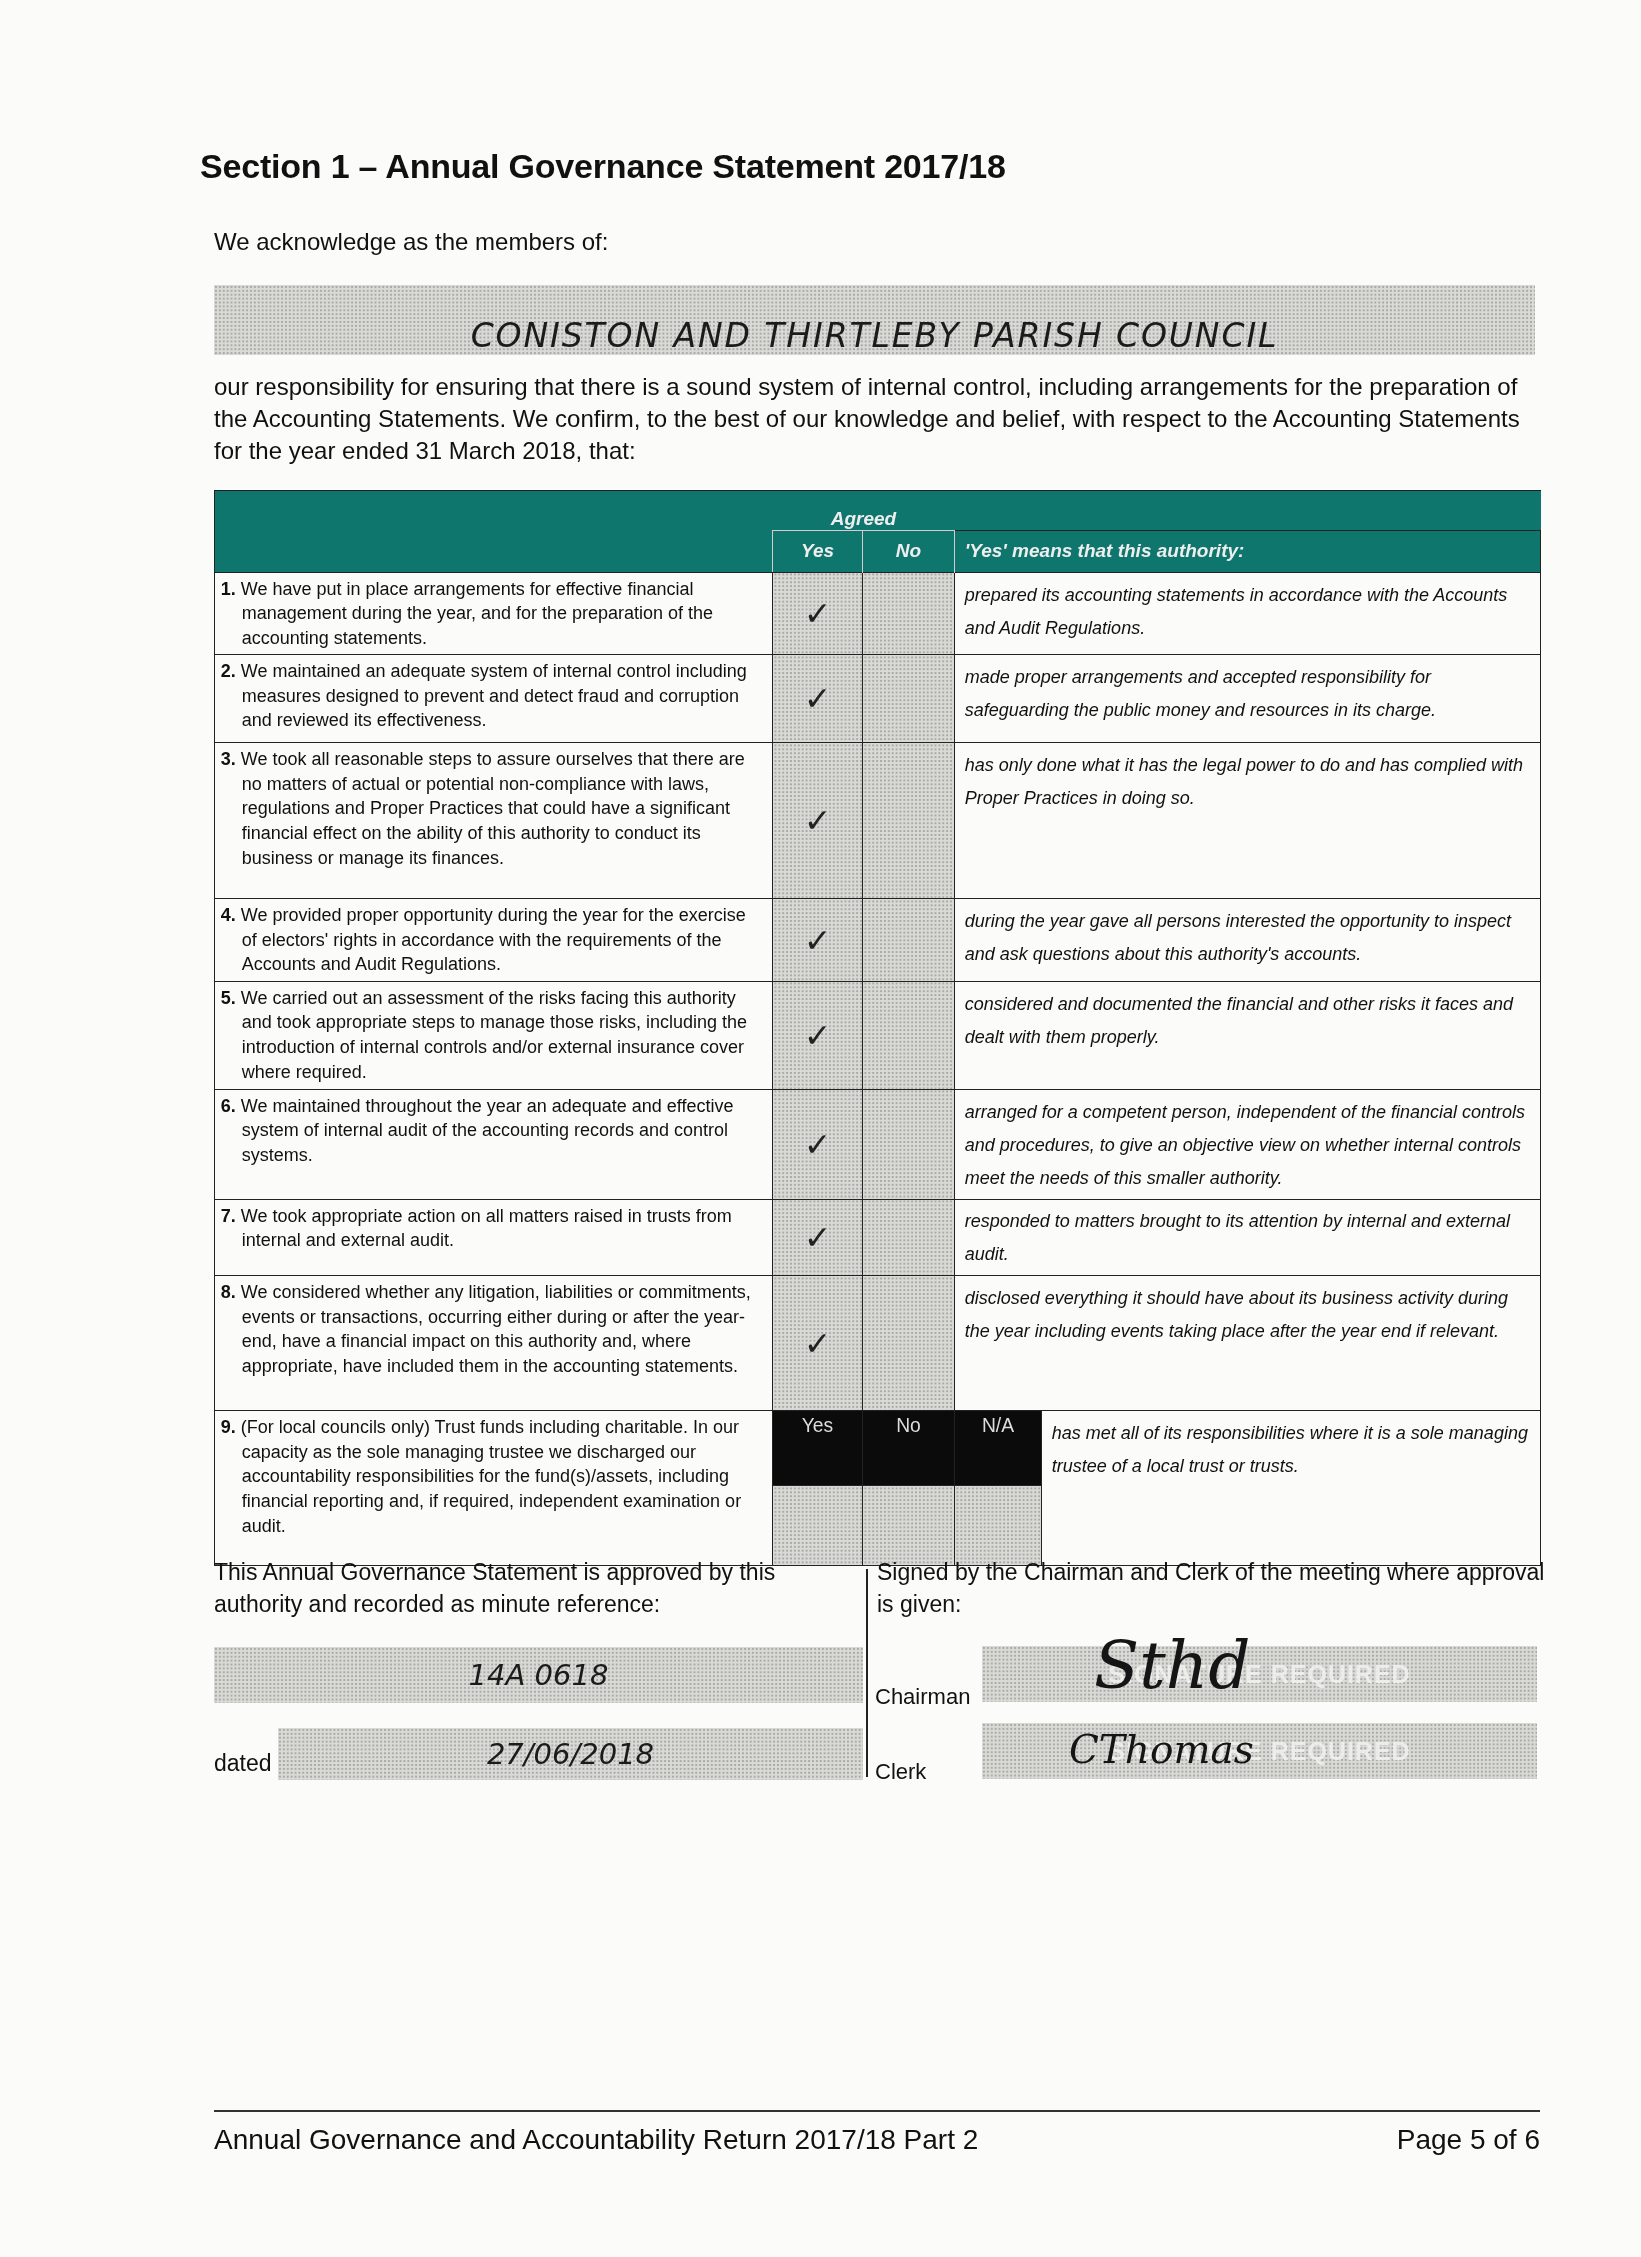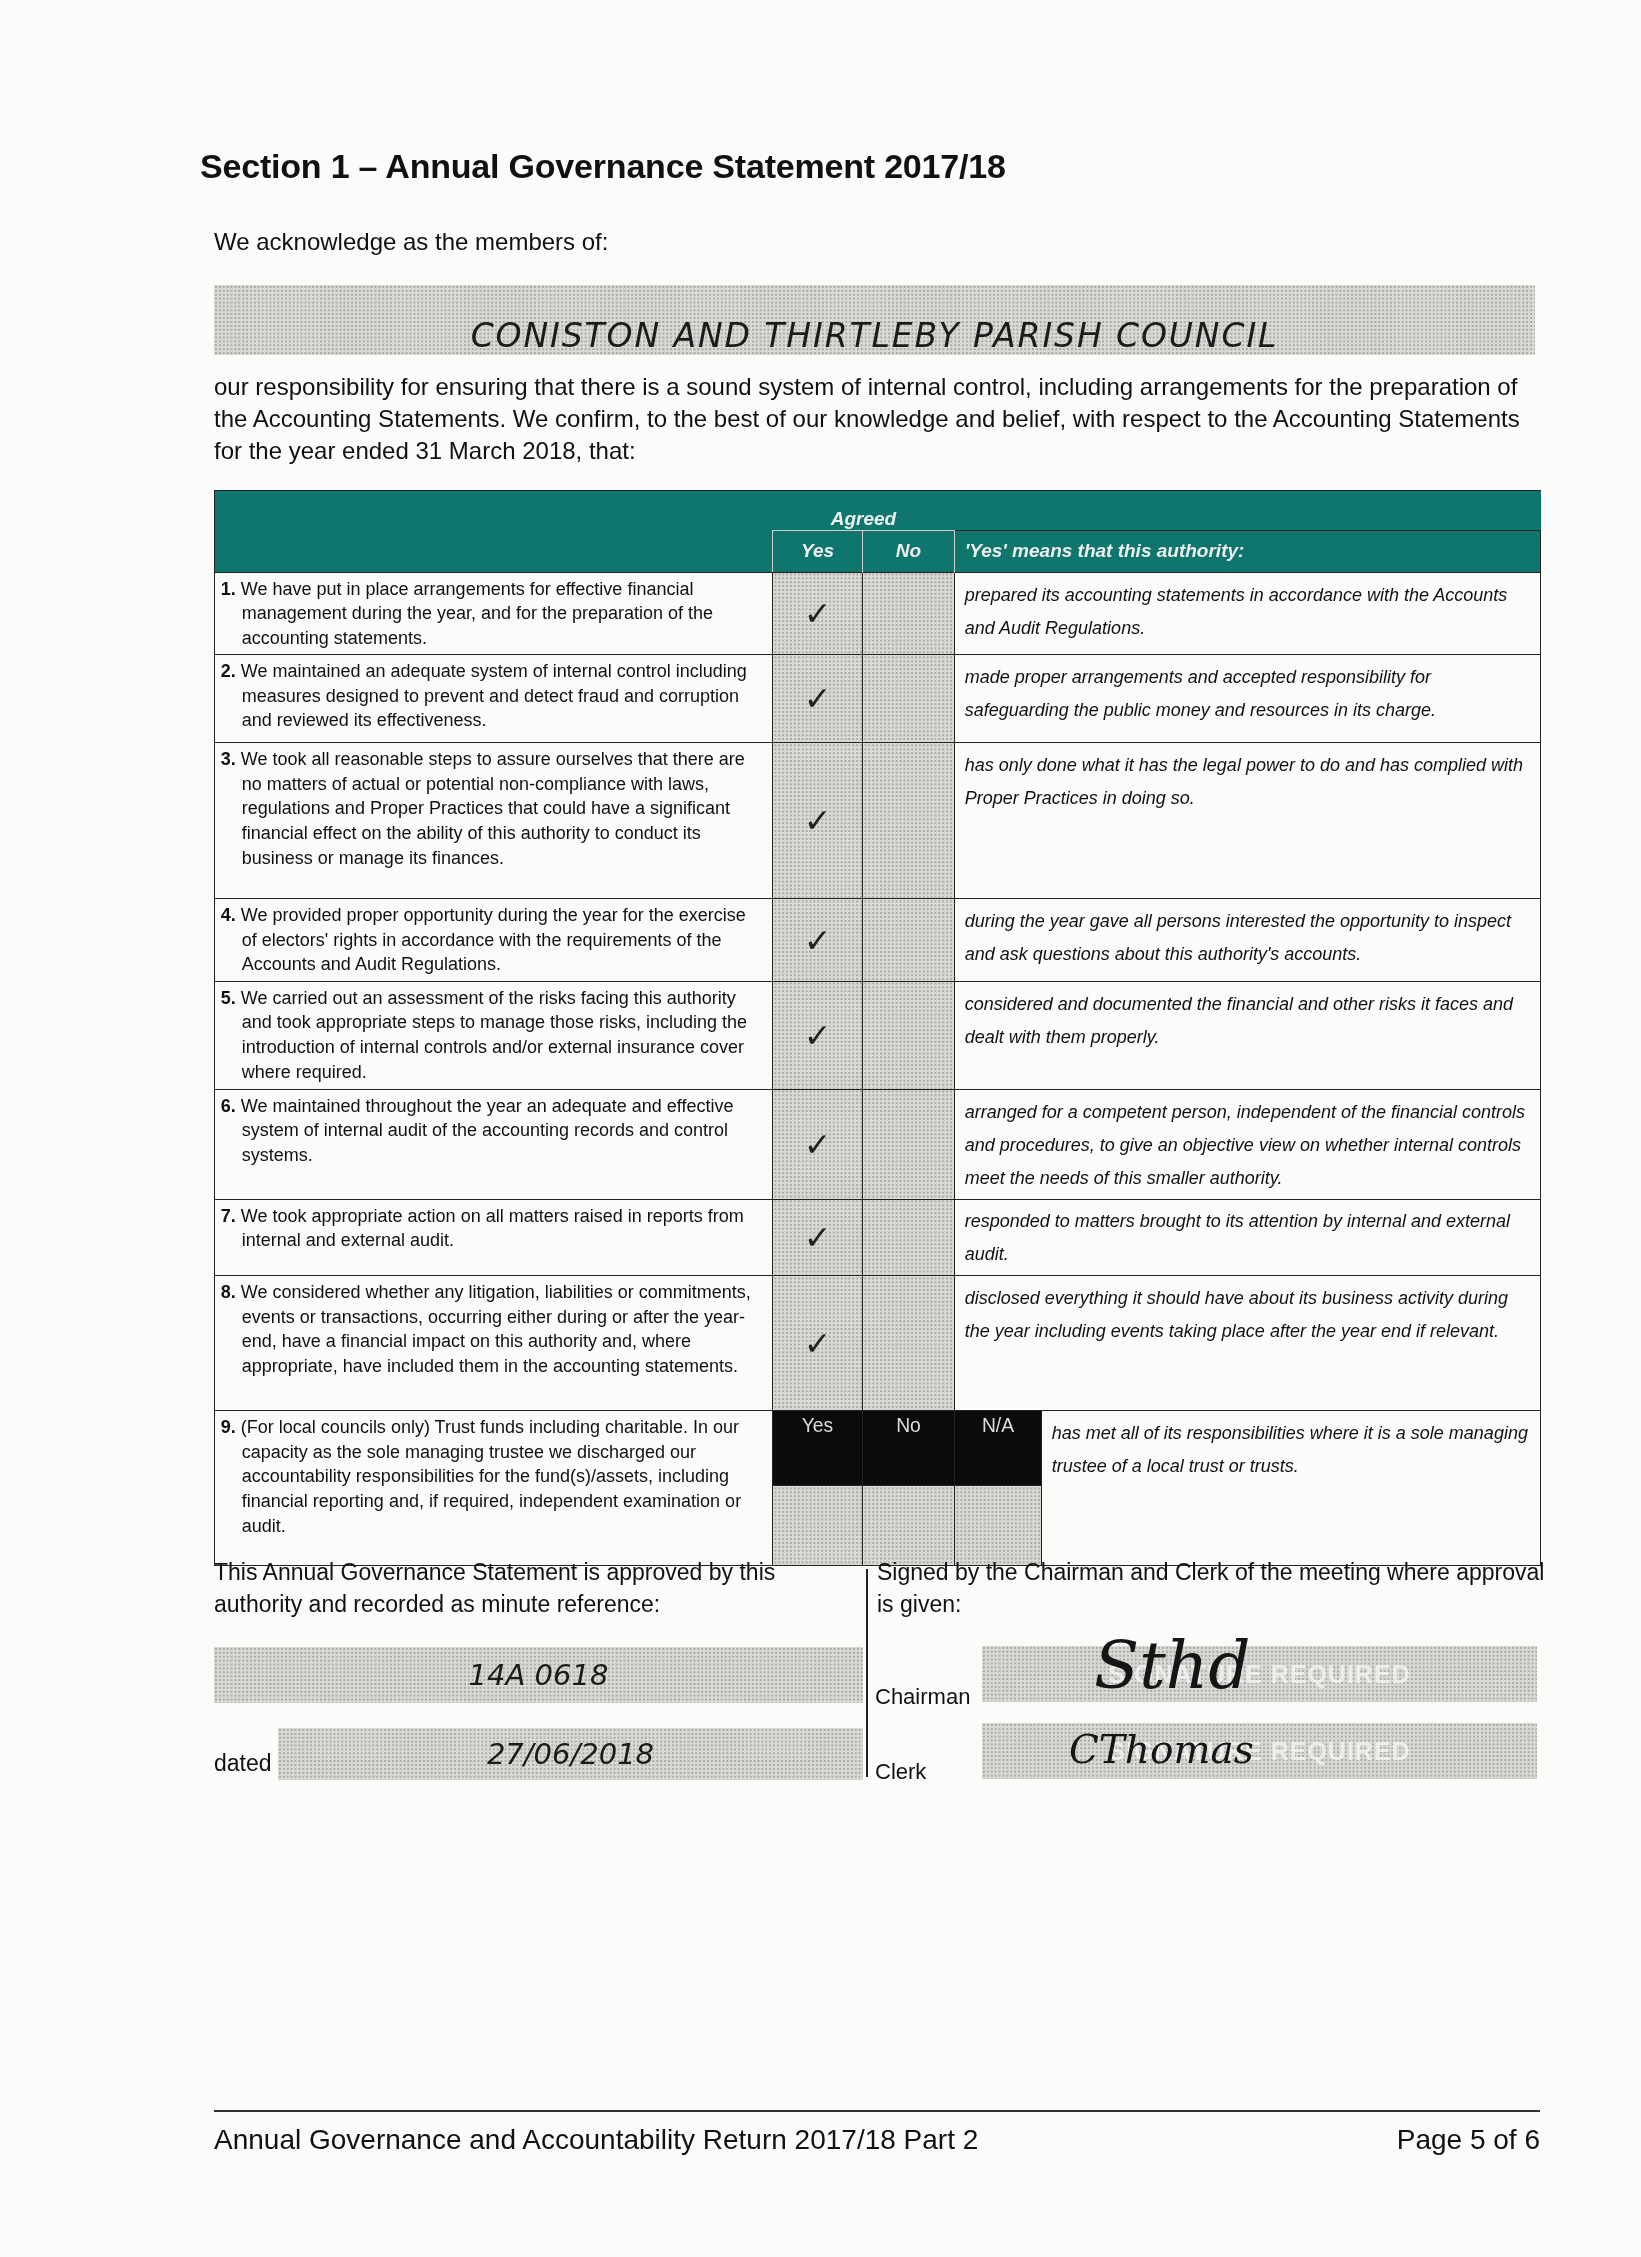--- a/index.html
+++ b/index.html
@@ -119,21 +119,21 @@
     <tr style="height:85px">
       <td class="stmt">
           <span class="txt"><b>6.</b> <span>We maintained throughout the year an adequate and effective system of internal audit of the accounting records and control systems.</span></span>
         </td>
       <td class="chk dots">✓</td>
       <td class="chk dots"></td>
       <td colspan="2" class="desc">arranged for a competent person, independent of the financial controls and procedures, to give an objective view on whether internal controls meet the needs of this smaller authority.</td>
     </tr>
     <tr style="height:56px">
       <td class="stmt">
-          <span class="txt"><b>7.</b> <span>We took appropriate action on all matters raised in reports from internal and external audit.</span></span>
+          <span class="txt"><b>7.</b> <span>We took appropriate action on all matters raised in trusts from internal and external audit.</span></span>
         </td>
       <td class="chk dots">✓</td>
       <td class="chk dots"></td>
       <td colspan="2" class="desc">responded to matters brought to its attention by internal and external audit.</td>
     </tr>
     <tr style="height:135px">
       <td class="stmt">
           <span class="txt"><b>8.</b> <span>We considered whether any litigation, liabilities or commitments, events or transactions, occurring either during or after the year-end, have a financial impact on this authority and, where appropriate, have included them in the accounting statements.</span></span>
         </td>
       <td class="chk dots">✓</td>

